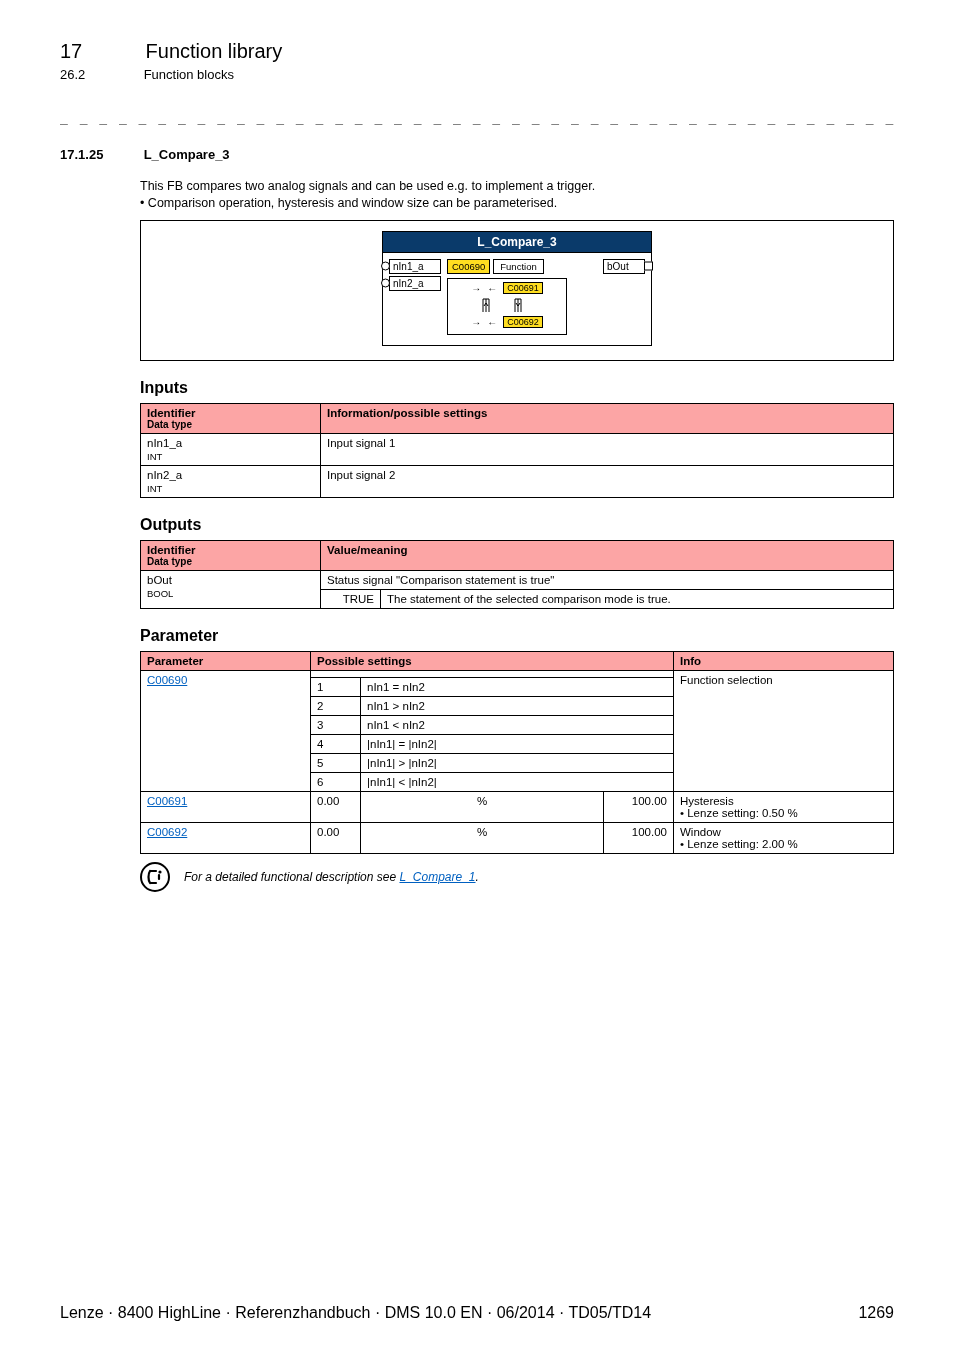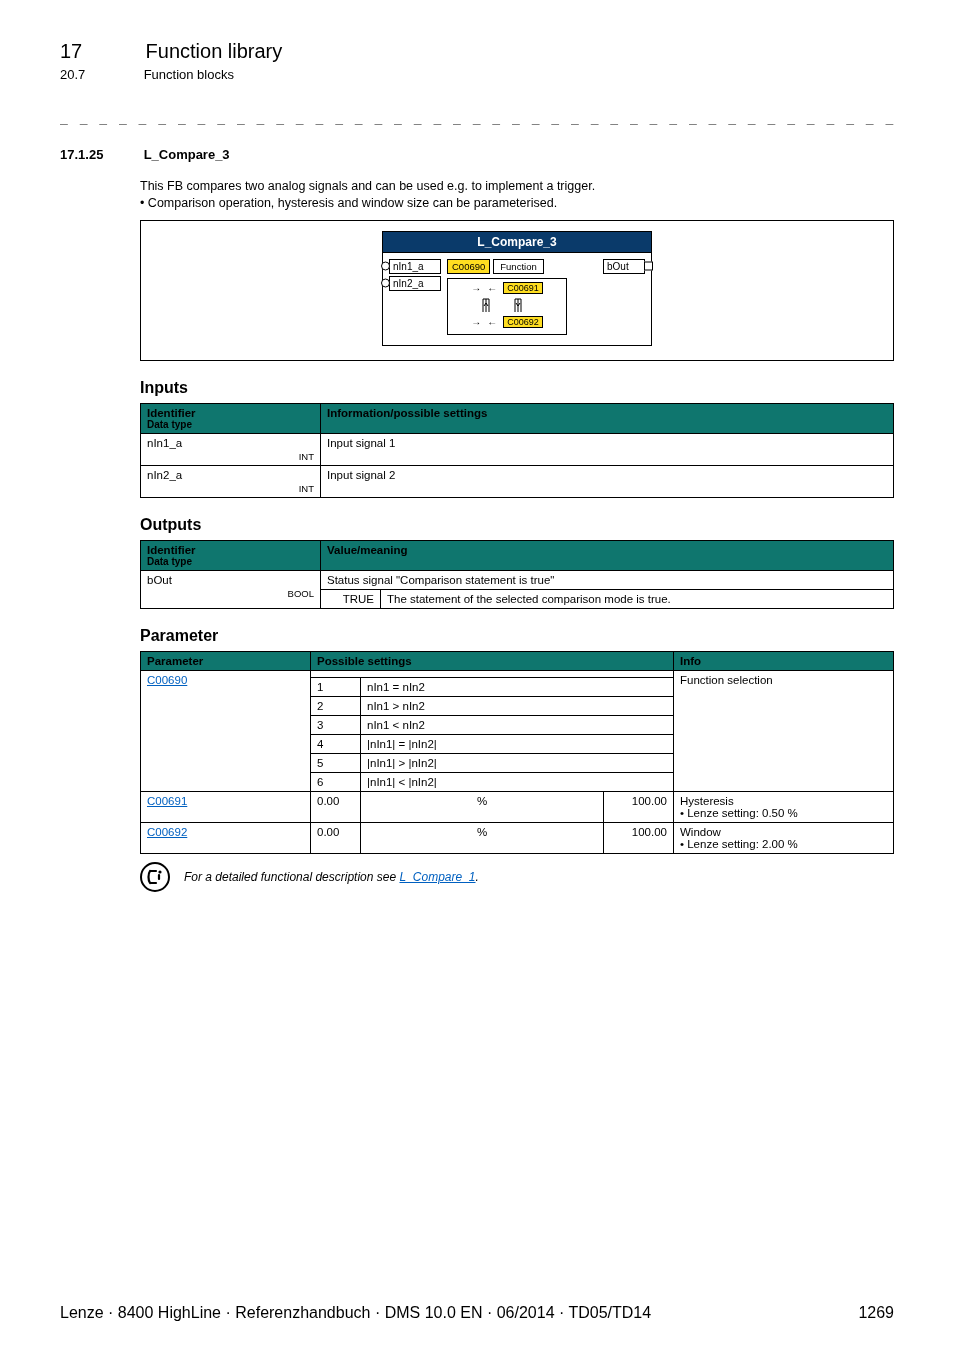--- a/index.html
+++ b/index.html
@@ -114,26 +114,26 @@
     width: 100%;
     font-size: 11.5px;
   }
   table.data th, table.data td {
     border: 1px solid #000;
     padding: 3px 6px;
     vertical-align: top;
     text-align: left;
   }
   table.data th {
-    background: #0f766e;
+    background: #fca5a5;
     font-weight: bold;
   }
   .dtype {
     font-size: 9.5px;
-    text-align: right;
+    text-align: left;
     color:#000;
     display:block;
     margin-top:2px;
   }
   .id-col { width: 180px; }
   .param-col { width: 170px; }
   .info-col { width: 220px; }
   .small-sub { font-size:10px; text-align:left; display:block; }
   .num-col { text-align:right; width:30px; border-left:none; }
   .link { color: #0060c0; text-decoration: underline; }
@@ -155,21 +155,21 @@
   .no-bottom { border-bottom: none !important; }
 </style>
 </head>
 <body>
 
 <div class="hdr-line1">
   <span class="num">17</span>
   <span>Function library</span>
 </div>
 <div class="hdr-line2">
-  <span class="num">20.7</span>
+  <span class="num">26.2</span>
   <span>Function blocks</span>
 </div>
 
 <div class="dash-rule">_&nbsp;_&nbsp;_&nbsp;_&nbsp;_&nbsp;_&nbsp;_&nbsp;_&nbsp;_&nbsp;_&nbsp;_&nbsp;_&nbsp;_&nbsp;_&nbsp;_&nbsp;_&nbsp;_&nbsp;_&nbsp;_&nbsp;_&nbsp;_&nbsp;_&nbsp;_&nbsp;_&nbsp;_&nbsp;_&nbsp;_&nbsp;_&nbsp;_&nbsp;_&nbsp;_&nbsp;_&nbsp;_&nbsp;_&nbsp;_&nbsp;_&nbsp;_&nbsp;_&nbsp;_&nbsp;_&nbsp;_&nbsp;_&nbsp;_&nbsp;_&nbsp;_&nbsp;_&nbsp;_&nbsp;_&nbsp;_&nbsp;_&nbsp;_&nbsp;_&nbsp;_&nbsp;_&nbsp;_&nbsp;_&nbsp;_&nbsp;_&nbsp;_&nbsp;_&nbsp;_&nbsp;_&nbsp;_</div>
 
 <div class="sec-title">
   <span class="secnum">17.1.25</span>
   <span>L_Compare_3</span>
 </div>
 

